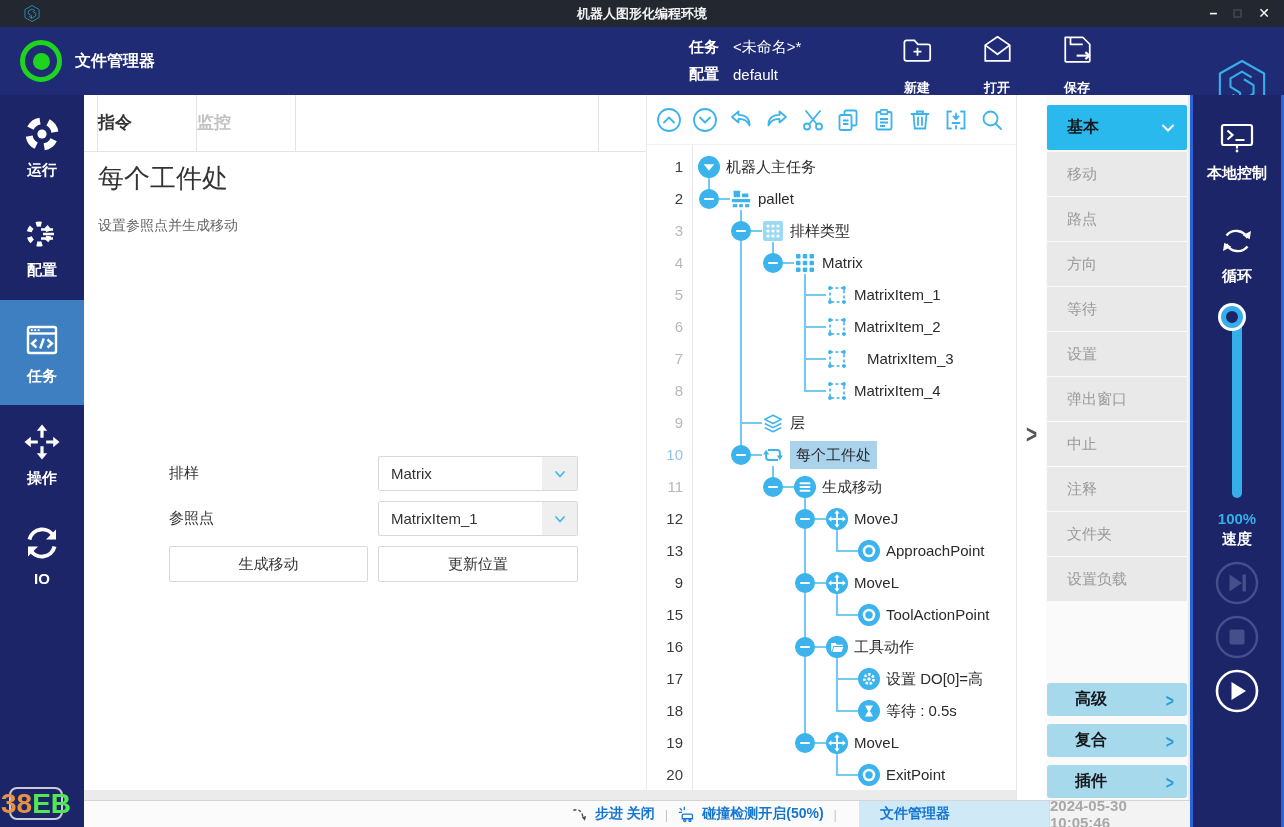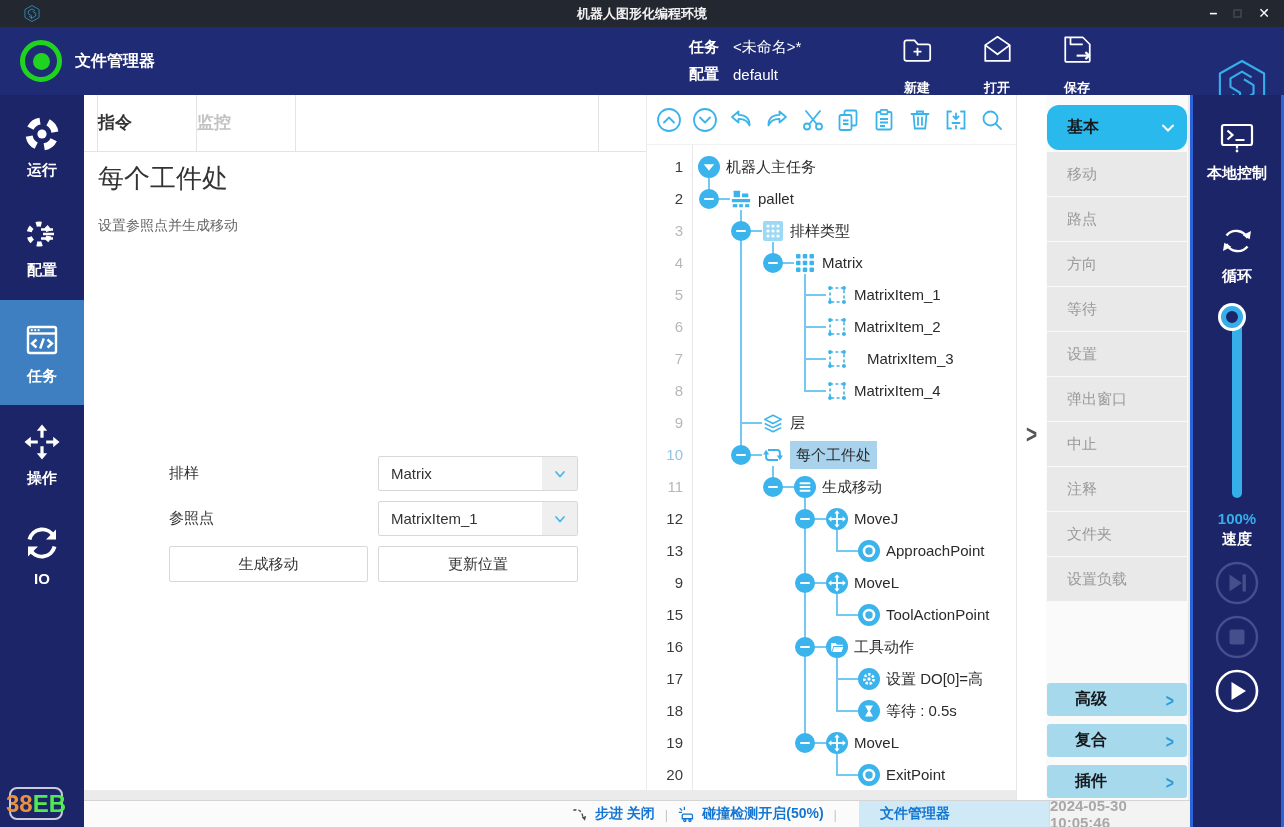--- a/index.html
+++ b/index.html
@@ -35,21 +35,21 @@
 
   
   .sidebar{position:absolute;left:0;top:95px;width:84px;height:732px;background:#1d2569}
   .sb-item{position:absolute;left:0;width:84px;display:flex;flex-direction:column;
     align-items:center;justify-content:center;gap:7px;color:#fff}
   .sb-item.selected{background:#3d7fc1}
   .sb-ic svg{width:40px;height:40px;display:block}
   .sb-label{font-size:15px;font-weight:700}
   .badge{position:absolute;left:9px;bottom:7px;width:54px;height:33px;border:2px solid #c9ccd6;
     border-radius:8px;display:flex;align-items:center;justify-content:center;
-    font-size:24px;font-weight:700}
+    font-size:28px;font-weight:700}
   .badge-l{color:#e8923f}.badge-r{color:#52e852}
 
   
   .main-panel{position:absolute;left:84px;top:95px;width:562px;height:695px;background:#fff}
   .tabs{position:absolute;left:13px;top:0;height:57px;display:flex}
   .tab{width:100px;height:57px;line-height:55px;text-align:left;font-size:17px;font-weight:700;
     color:#c2c2c2;border:1px solid #e4e4e4;border-top:none;margin-left:-1px;background:#fff}
   .tab:first-child{margin-left:0}
   .tab.active{color:#333}
   .tabrow-line{position:absolute;left:0;top:56px;width:562px;height:1px;background:#e4e4e4}
@@ -88,21 +88,21 @@
   .vline,.stub{position:absolute;background:#74c9f0}
   .vline{width:2px}
   .stub{height:2px}
 
   
   .expander{position:absolute;left:1016px;top:95px;width:30px;height:705px;background:#fff;border-left:1px solid #e8e8e8}
   .expander span{position:absolute;left:9px;top:329px;font-size:19px;color:#555;font-weight:700;transform:scaleY(1.35)}
 
   
   .cat-panel{position:absolute;left:1046px;top:95px;width:142px;height:705px;background:#fafafa}
-  .cat-header{position:absolute;left:1px;top:10px;width:140px;height:45px;background:#2ab9ec;border-radius:12px;
+  .cat-header{position:absolute;left:1px;top:10px;width:140px;height:45px;background:#2ab9ec;border-radius:2px;
     display:flex;align-items:center;justify-content:space-between;padding:0 12px 0 20px;
     font-size:16px;font-weight:700;color:#15181c}
   .cat-header svg{width:14px;height:10px;display:block}
   .cat-items{position:absolute;left:1px;top:57px;width:140px}
   .cat-item{height:44px;margin-bottom:1px;background:#e9e9e9;display:flex;align-items:center;
     padding-left:20px;font-size:15px;color:#9a9a9a}
   .cat-groups{position:absolute;left:1px;top:588px;width:140px}
   .cat-group{height:33px;margin-bottom:8px;background:#a6d9ec;border-radius:3px;display:flex;align-items:center;
     justify-content:space-between;padding:0 13px 0 28px;font-size:16px;font-weight:700;color:#15181c}
   .gchev{color:#2a9ad8;font-size:14px;font-weight:700;transform:scaleY(1.35)}

